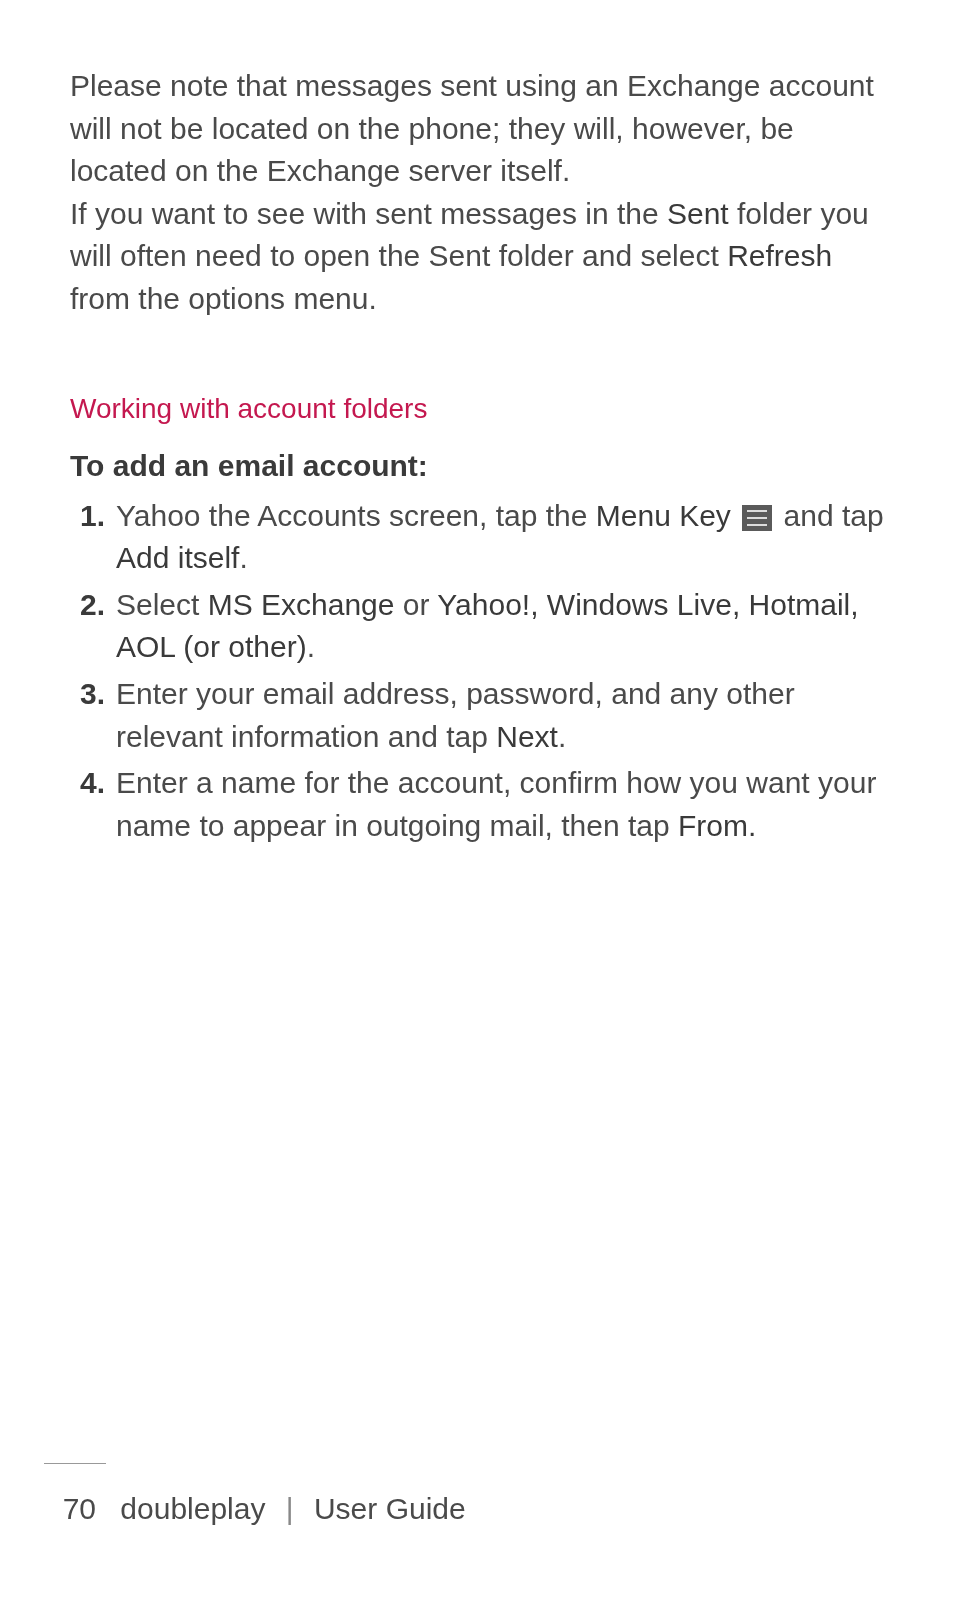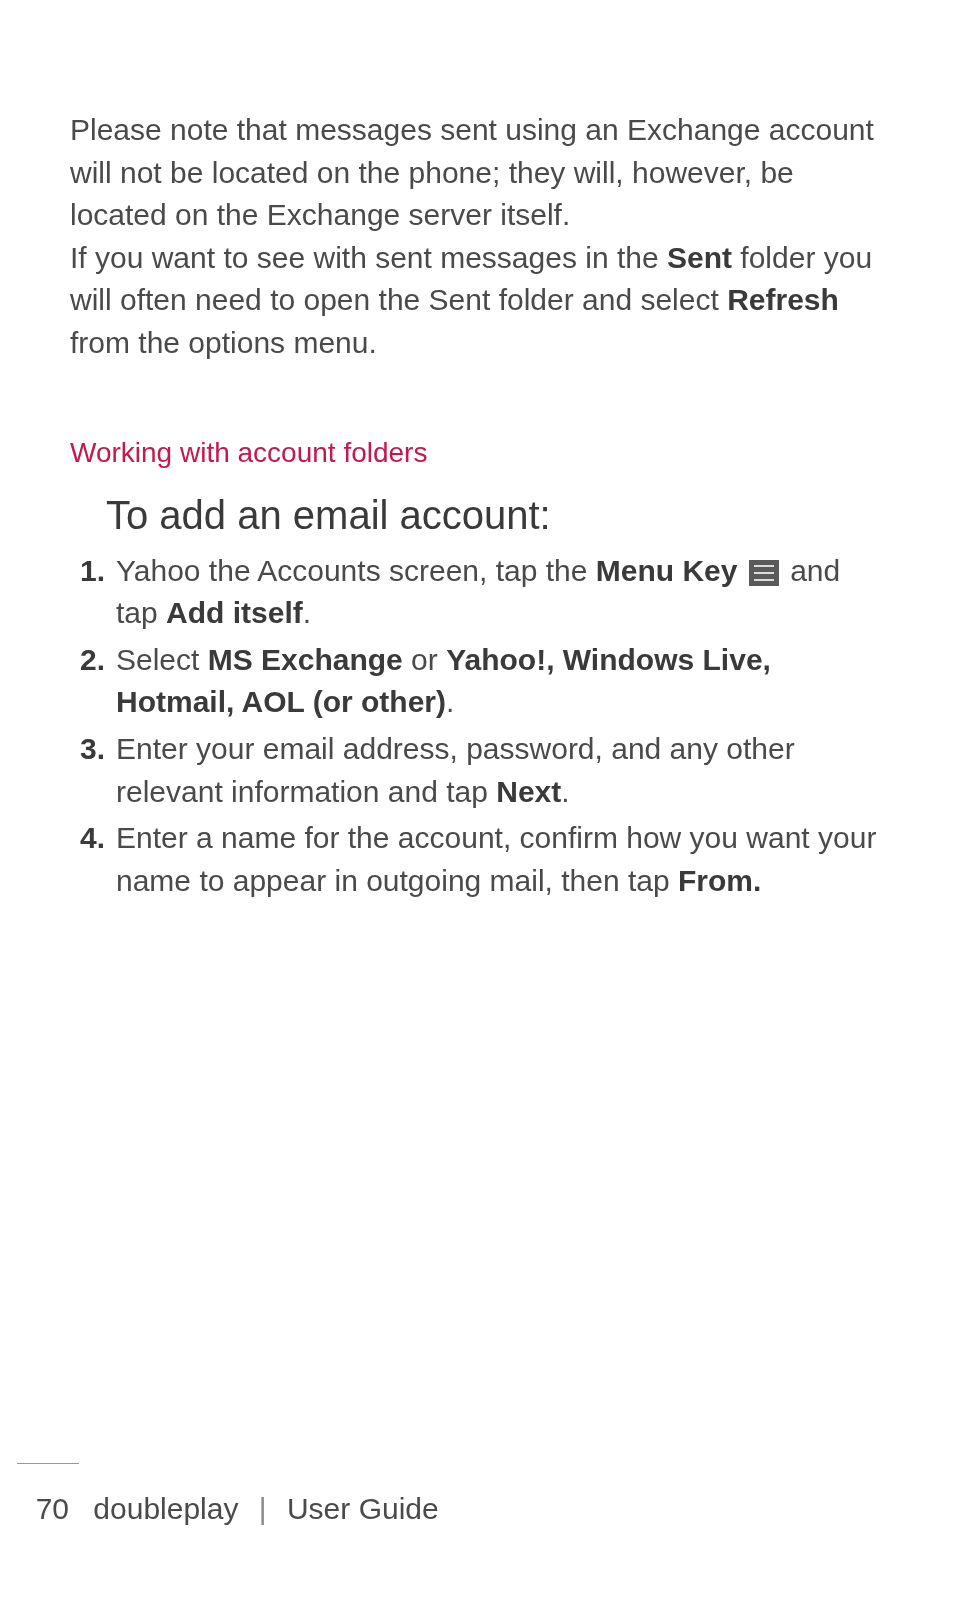--- a/index.html
+++ b/index.html
@@ -9,46 +9,45 @@
     }
     body {
       width: 954px;
       height: 1621px;
       background: #ffffff;
       font-family: Arial, Helvetica, sans-serif;
       color: #4a4a4a;
       position: relative;
     }
     .page-content {
-      padding: 109px 70px 0 70px;
+      padding: 65px 70px 0 70px;
     }
     .body-paragraph {
       font-size: 30px;
       line-height: 1.42;
       color: #4a4a4a;
       margin-bottom: 0;
     }
     .bold {
-      font-weight: bold;
+      font-weight: normal;
       color: #3a3a3a;
     }
     .section-heading {
       font-size: 28px;
       color: #c4184f;
       font-weight: normal;
       margin-top: 72px;
       margin-bottom: 24px;
     }
     .sub-heading {
-      font-size: 40px;
-      font-weight: normal;
+      font-size: 30px;
+      font-weight: bold;
       color: #3a3a3a;
       margin-top: 20px;
       margin-bottom: 12px;
-      margin-left: 36px;
     }
     .numbered-list {
       list-style: none;
       padding: 0;
       margin-top: 10px;
     }
     .numbered-list li {
       font-size: 30px;
       line-height: 1.42;
       color: #4a4a4a;
@@ -79,21 +78,21 @@
       top: 5px;
       height: 2px;
       background: #dcdcdc;
       box-shadow: 0 7px 0 #dcdcdc, 0 14px 0 #dcdcdc;
     }
     .footer {
       position: absolute;
       bottom: 95px;
       left: 0;
       right: 6px;
-      padding-left: 17px;
+      padding-left: 44px;
     }
     .footer-rule {
       width: 62px;
       height: 1px;
       background: #999;
       margin-bottom: 28px;
       margin-left: 0;
     }
     .footer-text {
       font-size: 30px;

